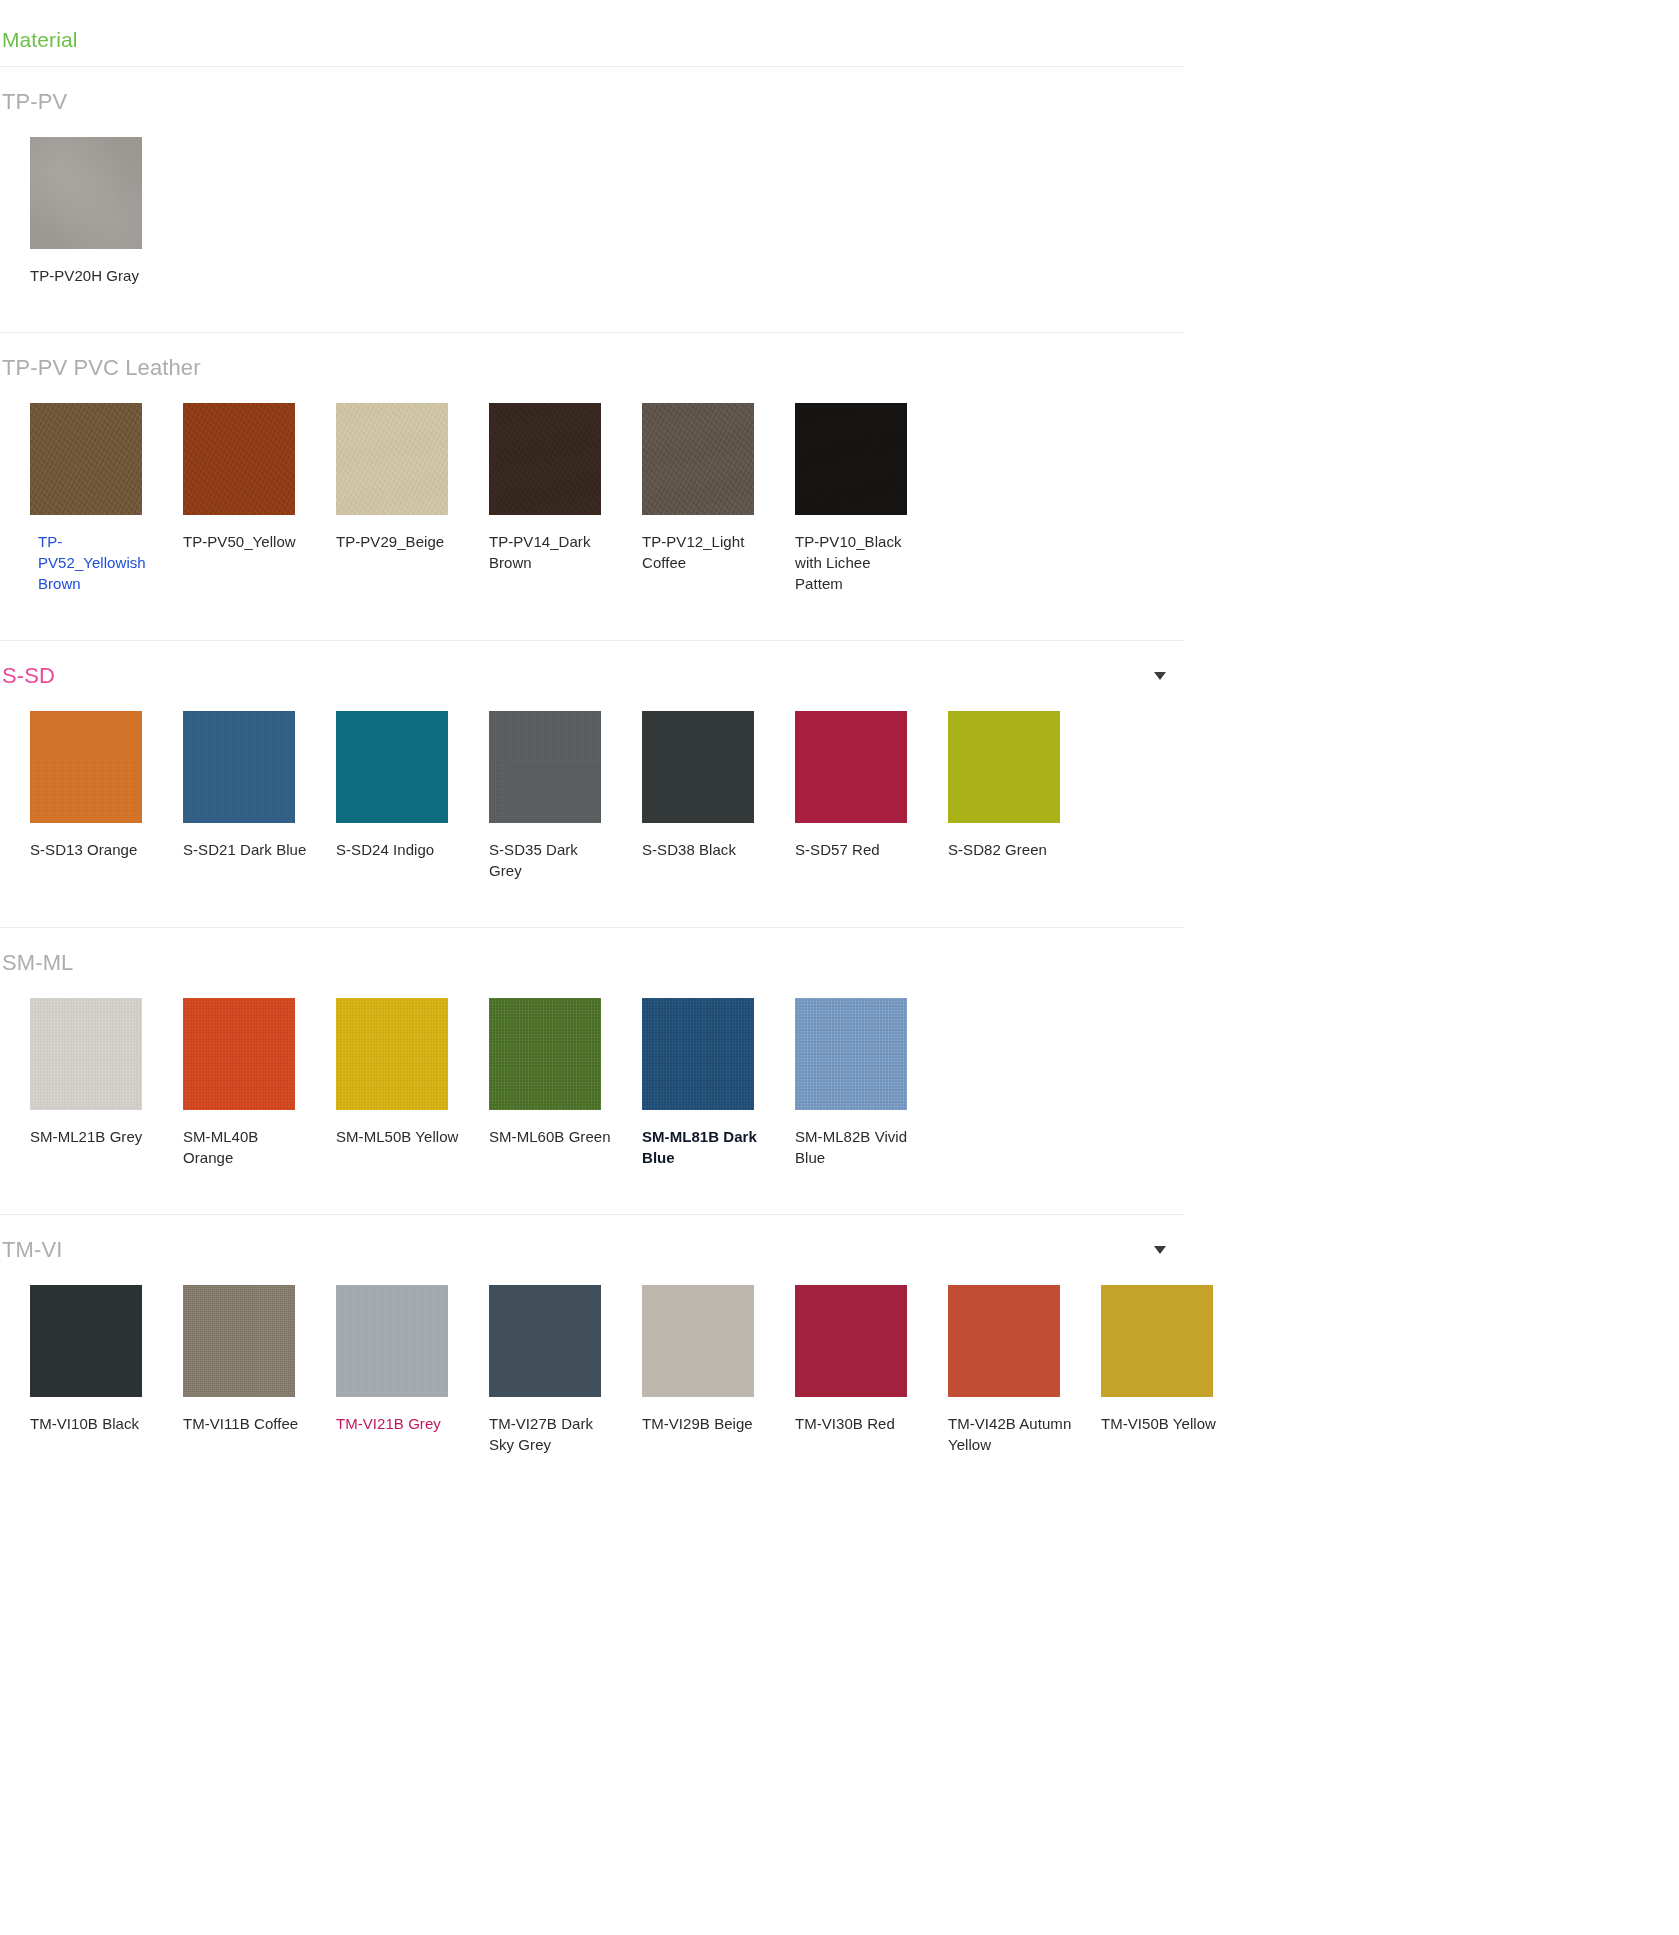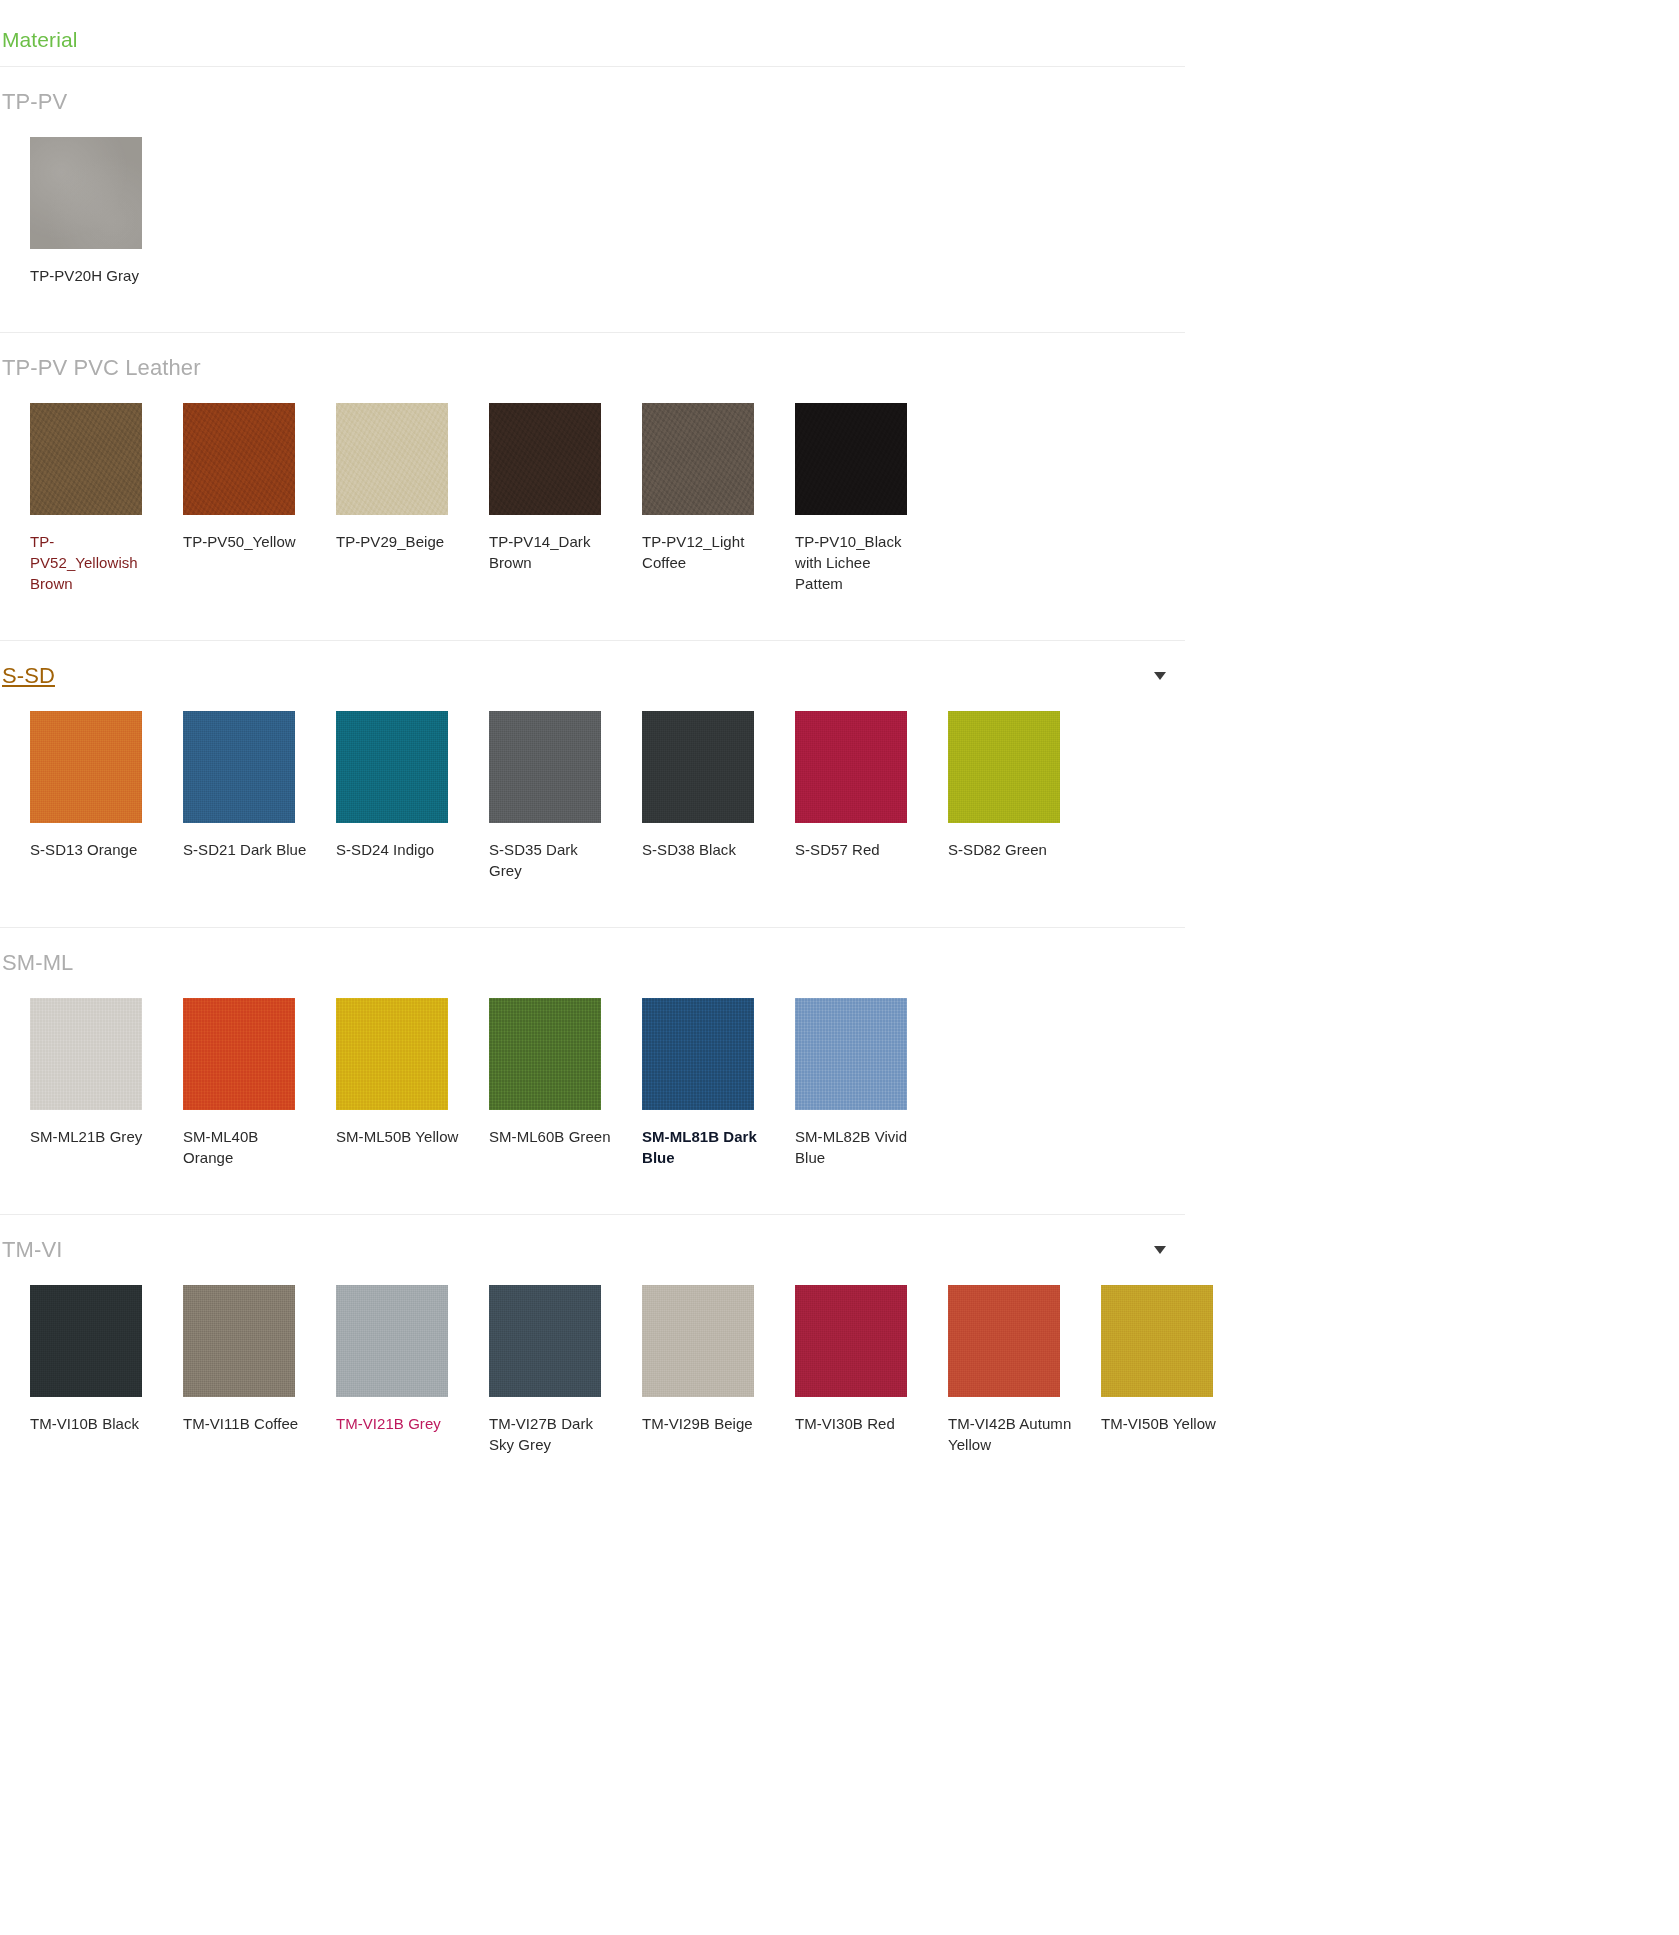--- a/index.html
+++ b/index.html
@@ -148,21 +148,21 @@
         </div>
       </div>
       <div class="section" style="border-top-color: rgb(236, 236, 236);">
         <div class="section-head">
           <span class="section-title" style="color: rgb(173, 173, 173);">TP-PV PVC Leather</span>
         </div>
         <div class="section-body">
           <div class="swatch-grid">
             <div class="swatch-cell">
               <div class="swatch-chip tex-leather" style="background-color: rgb(111, 87, 57);"></div>
-              <div class="swatch-label" style="color: #7f1d1d;">TP-PV52_Yellowish Brown</div>
+              <div class="swatch-label" style="color: #1d4ed8; margin-left: 8px;">TP-PV52_Yellowish Brown</div>
             </div>
             <div class="swatch-cell">
               <div class="swatch-chip tex-leather" style="background-color: rgb(142, 60, 23);"></div>
               <div class="swatch-label" style="color: rgb(43, 43, 43);">TP-PV50_Yellow</div>
             </div>
             <div class="swatch-cell">
               <div class="swatch-chip tex-leather" style="background-color: rgb(206, 196, 165);"></div>
               <div class="swatch-label" style="color: rgb(43, 43, 43);">TP-PV29_Beige</div>
             </div>
             <div class="swatch-cell">
@@ -175,21 +175,21 @@
             </div>
             <div class="swatch-cell">
               <div class="swatch-chip tex-leather" style="background-color: rgb(22, 19, 19);"></div>
               <div class="swatch-label" style="color: rgb(43, 43, 43);">TP-PV10_Black with Lichee Pattem</div>
             </div>
           </div>
         </div>
       </div>
       <div class="section" style="border-top-color: rgb(236, 236, 236);">
         <div class="section-head">
-          <span class="section-title" style="color: #a16207; text-decoration: underline;">S-SD</span>
+          <span class="section-title" style="color: #ec4899;">S-SD</span>
           <button class="caret-btn">
             <svg width="16" height="10" viewBox="0 0 16 10" aria-hidden="true">
               <path d="M2 1 L8 9 L14 1 Z" fill="#3b3b3b"></path>
             </svg>
           </button>
         </div>
         <div class="section-body">
           <div class="swatch-grid">
             <div class="swatch-cell">
               <div class="swatch-chip tex-fabric" style="background-color: rgb(210, 112, 42);"></div>

